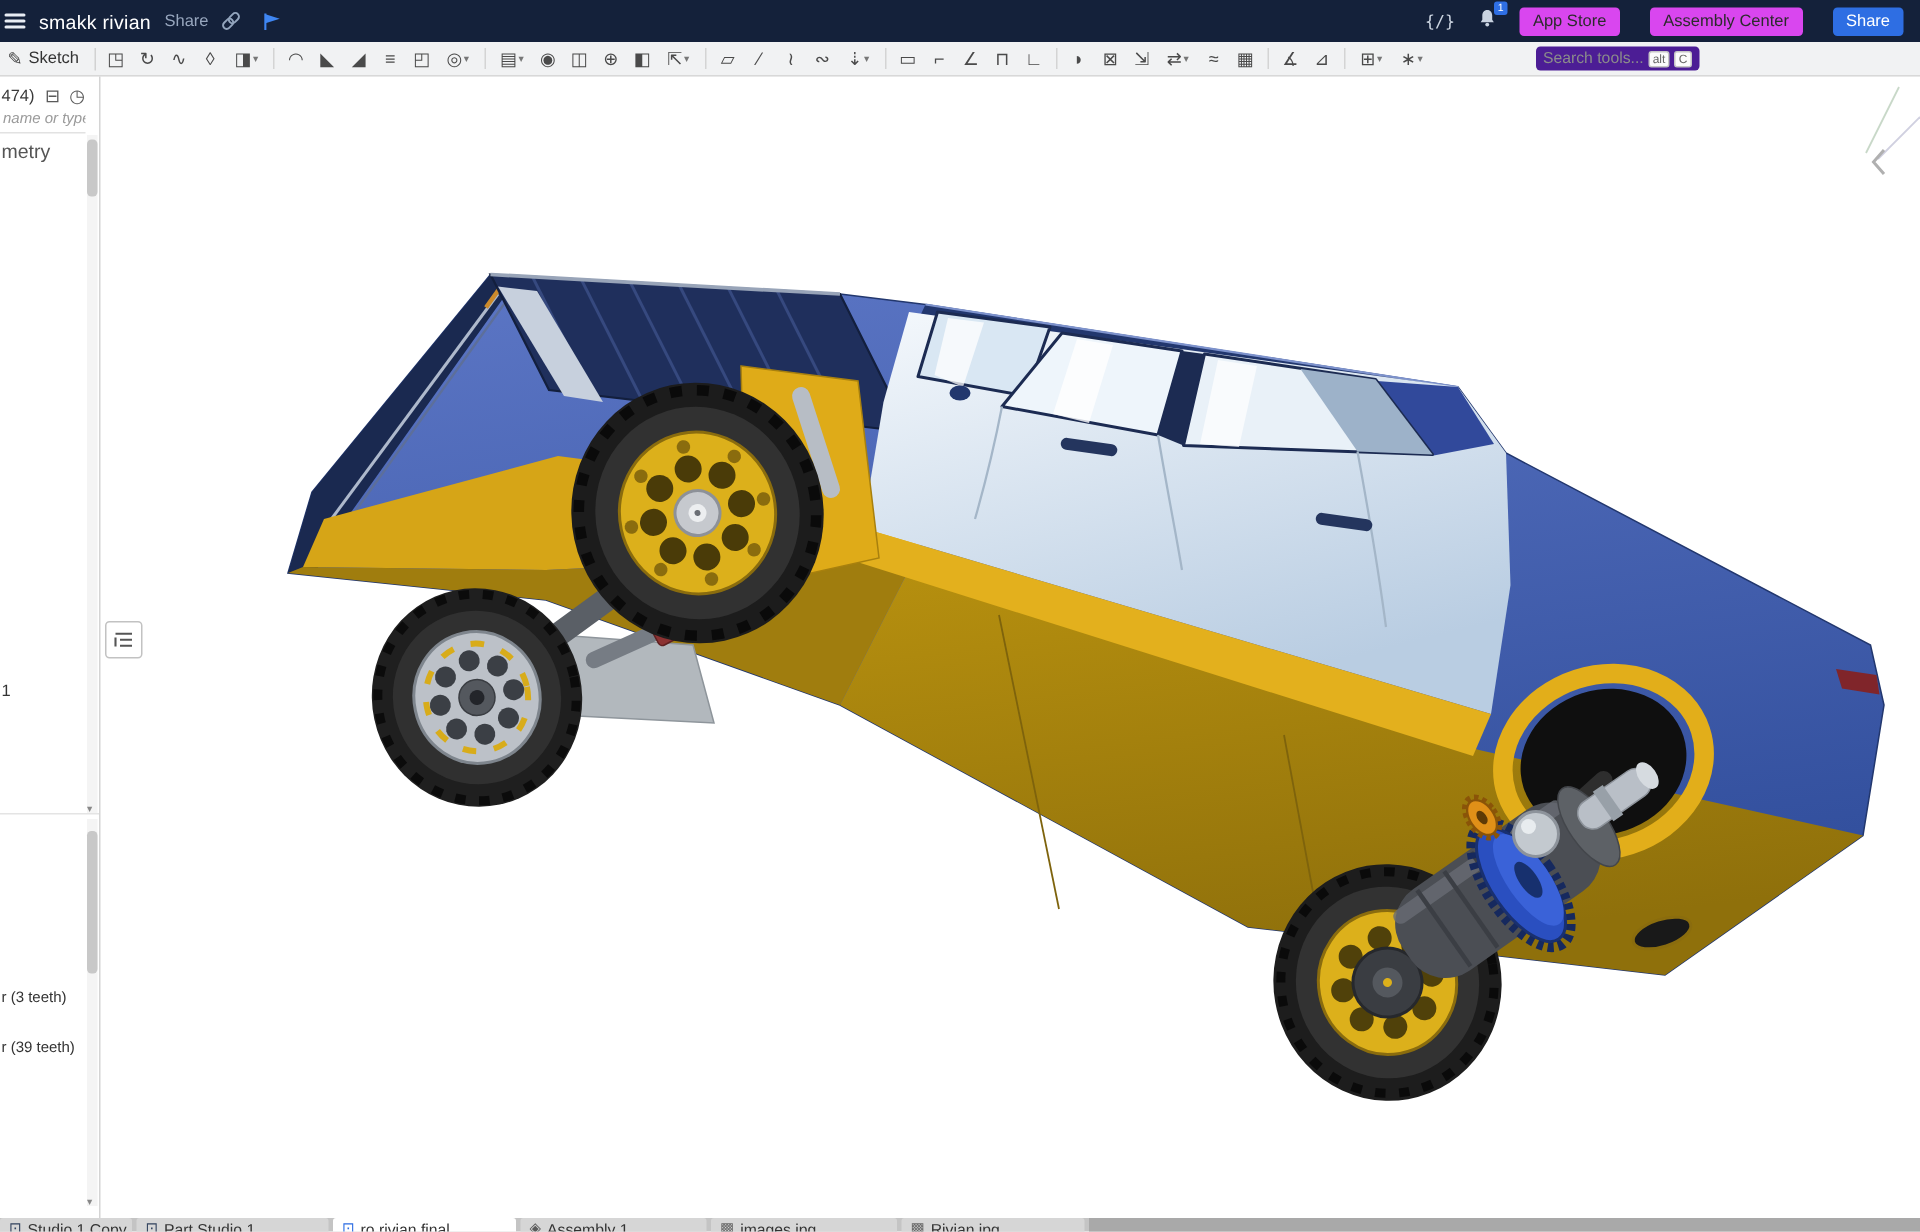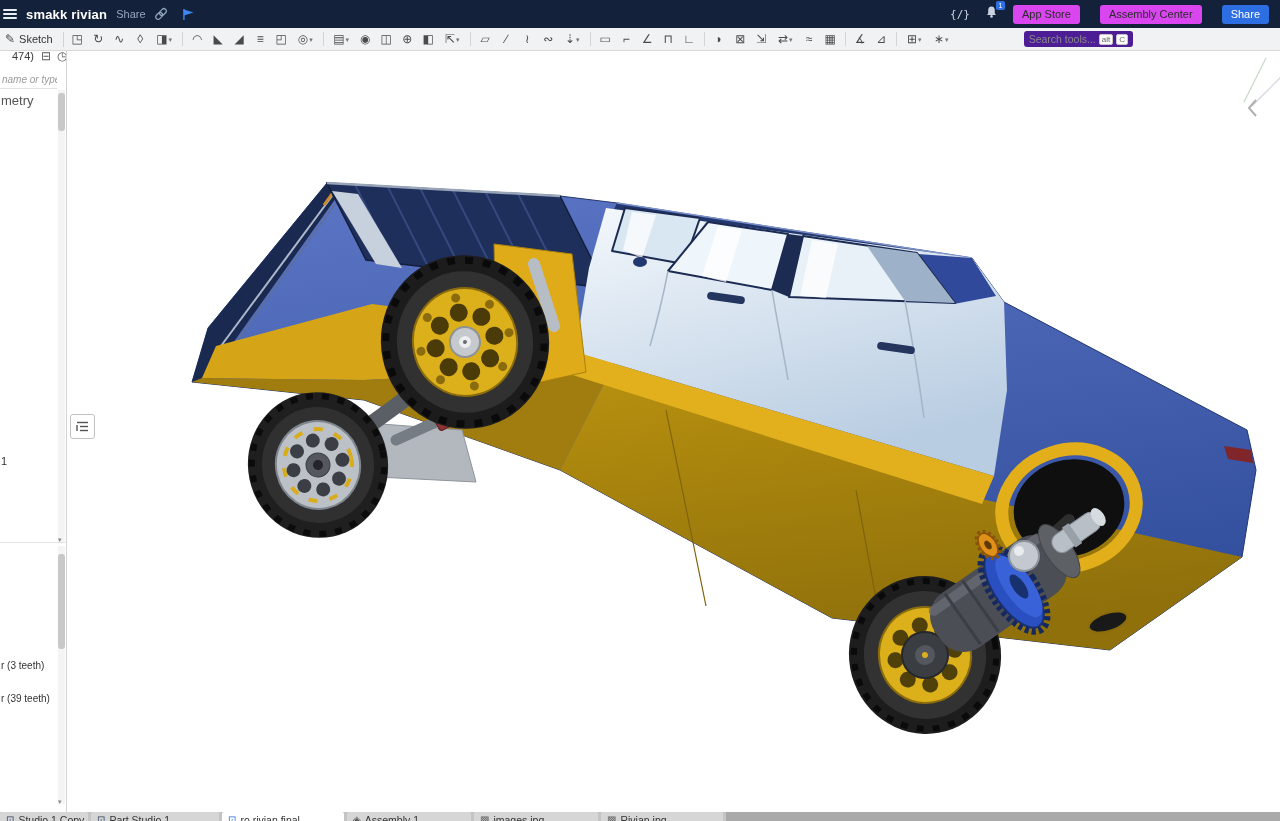--- a/index.html
+++ b/index.html
@@ -5,21 +5,21 @@
   html,body{margin:0;padding:0}
   body{width:1280px;height:821px;overflow:hidden;position:relative;background:#fff;
        font-family:"Liberation Sans",sans-serif;-webkit-font-smoothing:antialiased}
 
   
   .topbar{position:absolute;top:0;left:0;right:0;height:28px;background:#14213a;
           display:flex;align-items:center;color:#fff;z-index:40}
   .hamburger{width:14px;height:10px;display:flex;flex-direction:column;justify-content:space-between;
              margin-left:3px;cursor:pointer}
   .hamburger span{display:block;height:2px;background:#e8edf4;border-radius:1px}
-  .doc-title{font-size:13px;font-weight:bold;margin-left:9px;letter-spacing:.2px}
+  .doc-title{font-size:13px;font-weight:normal;margin-left:9px;letter-spacing:.2px}
   .workspace{font-size:11px;color:#97a6bd;margin-left:9px;cursor:pointer}
   .link-icon{margin-left:8px;cursor:pointer}
   .pennant{margin-left:14px;cursor:pointer}
   .tb-spacer{flex:1}
   .fs-icon{font-family:"DejaVu Sans Mono",monospace;font-size:11px;color:#cdd6e2;margin-right:14px;cursor:pointer}
   .bell-wrap{position:relative;margin-right:14px;cursor:pointer}
   .badge{position:absolute;top:-4px;right:-6px;background:#2f6fe4;color:#fff;font-size:7px;line-height:9px;
          width:9px;height:9px;text-align:center;border-radius:2px}
   .tb-btn{height:19px;padding:0 9px;border:none;border-radius:3px;background:#d946ef;color:#2b2b2b;
           font-size:11px;margin-right:20px;font-family:inherit;cursor:pointer;white-space:nowrap}
@@ -42,21 +42,21 @@
   .tool.sep .tool-glyph{width:1px;height:14px;background:#d4d4d4;display:block}
   .search-tools{position:absolute;right:147px;top:3px;height:16px;background:#4c1d95;border-radius:3px;
                 display:flex;align-items:center;padding:0 5px;gap:3px;cursor:text}
   .search-text{font-size:10.5px;color:#8b8b8b}
   .kbd{font-size:8px;color:#666;background:#fbfbfb;border:1px solid #c6c6c6;border-radius:2px;
        padding:0 2px;line-height:9px}
 
   
   .leftpanel{position:absolute;top:50px;left:0;width:66px;bottom:9px;background:#fff;
              border-right:1px solid #d4d4d4;z-index:20;overflow:hidden}
-  .lp-header{display:flex;align-items:flex-start;height:20px;padding-left:12px}
+  .lp-header{display:flex;align-items:flex-end;height:20px;padding-left:1px}
   .lp-count{font-size:11px;color:#3a3a3a;white-space:nowrap}
   .lp-icons{display:flex;gap:6px;margin-left:7px}
   .lp-ic{font-size:12px;color:#5a5a5a;cursor:pointer;line-height:1}
   .lp-filter{position:absolute;top:21px;left:0;width:55px;height:17px;border:none;border-bottom:1px solid #e2e2e2;
              font-size:10px;color:#555;padding:0 0 0 2px;outline:none;font-family:inherit}
   .lp-filter::placeholder{color:#9a9a9a;font-style:italic}
   .lp-group{position:absolute;top:43px;left:1px;font-size:13px;color:#555;cursor:pointer}
   .lp-feature{position:absolute;top:405px;left:1px;font-size:11px;color:#333;cursor:pointer}
   .lp-scroll{position:absolute;right:1px;width:7px;background:#f4f4f4}
   .s1{top:40px;height:452px}

